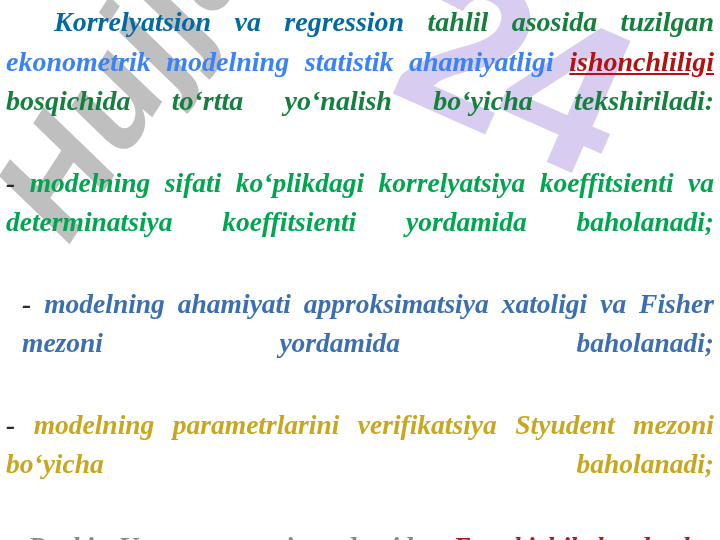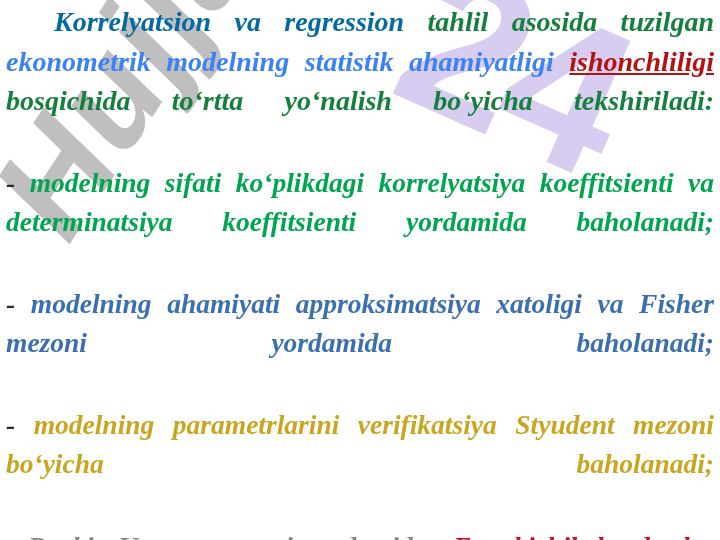--- a/index.html
+++ b/index.html
@@ -76,21 +76,21 @@
     hyphens: none;
   }
   
   p.para::after {
     content: "";
     display: inline-block;
     width: 100%;
   }
   p.p-intro { font-size: 28px; line-height: 39.5px; }
   p.p-green { margin-top: 3px; }
-  p.p-blue  { margin-top: 4px; }
+  p.p-blue  { margin-top: 4px; margin-left: 16px; }
   p.p-gold  { margin-top: 4px; }
   p.p-gray  { margin-top: 5px; }
 
   .c-blue1   { color: #0369a1; margin-left: 48px; }
   .c-black   { color: #15803d; }
   .c-purple  { color: #3b82f6; }
   .c-red-u   { color: #b21212; text-decoration: underline; text-underline-offset: 2px; }
   .c-green   { color: #00a550; }
   .c-blue2   { color: #3b6fb0; }
   .c-gold    { color: #c9a61f; }

